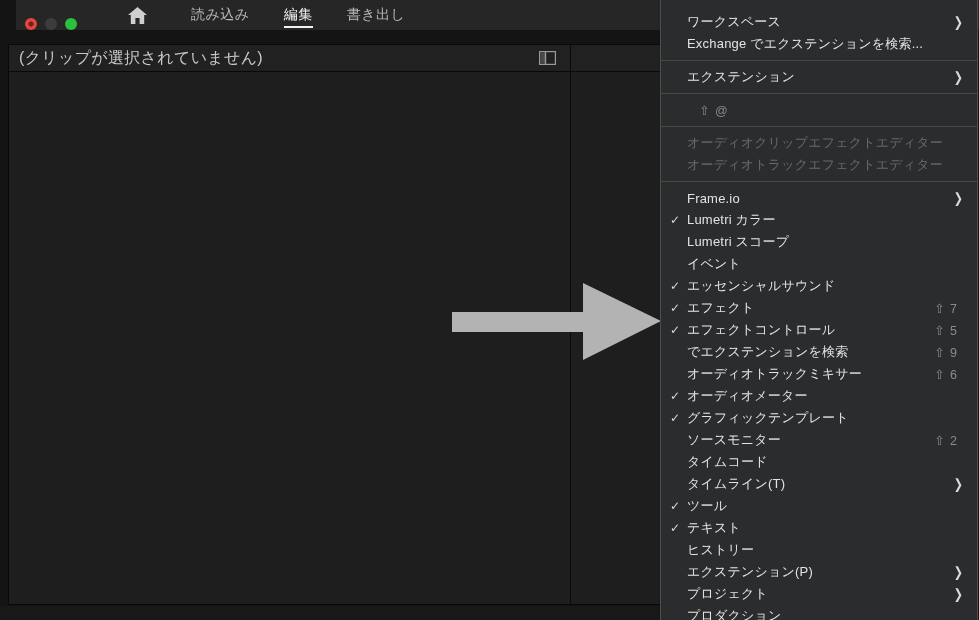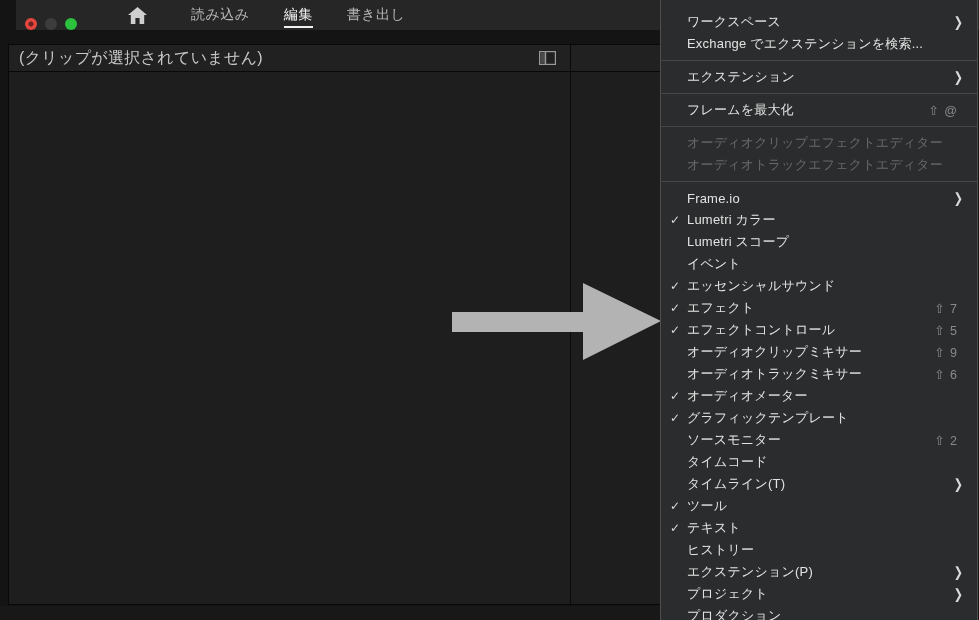--- a/index.html
+++ b/index.html
@@ -154,21 +154,20 @@
     </div>
     <div class="menu-sep"></div>
     <div class="menu-item">
       <span class="mi-check"></span>
       <span class="mi-label">エクステンション</span>
       <span class="mi-sub">❯</span>
     </div>
     <div class="menu-sep"></div>
     <div class="menu-item">
       <span class="mi-check"></span>
-      <span class="mi-label">フレームを最大化</span>
       <span class="mi-shortcut">⇧ @</span>
     </div>
     <div class="menu-sep"></div>
     <div class="menu-item disabled">
       <span class="mi-check"></span>
       <span class="mi-label">オーディオクリップエフェクトエディター</span>
     </div>
     <div class="menu-item disabled">
       <span class="mi-check"></span>
       <span class="mi-label">オーディオトラックエフェクトエディター</span>
@@ -200,21 +199,21 @@
       <span class="mi-label">エフェクト</span>
       <span class="mi-shortcut">⇧ 7</span>
     </div>
     <div class="menu-item">
       <span class="mi-check">✓</span>
       <span class="mi-label">エフェクトコントロール</span>
       <span class="mi-shortcut">⇧ 5</span>
     </div>
     <div class="menu-item">
       <span class="mi-check"></span>
-      <span class="mi-label">オーディオクリップミキサー</span>
+      <span class="mi-label">でエクステンションを検索</span>
       <span class="mi-shortcut">⇧ 9</span>
     </div>
     <div class="menu-item">
       <span class="mi-check"></span>
       <span class="mi-label">オーディオトラックミキサー</span>
       <span class="mi-shortcut">⇧ 6</span>
     </div>
     <div class="menu-item">
       <span class="mi-check">✓</span>
       <span class="mi-label">オーディオメーター</span>

